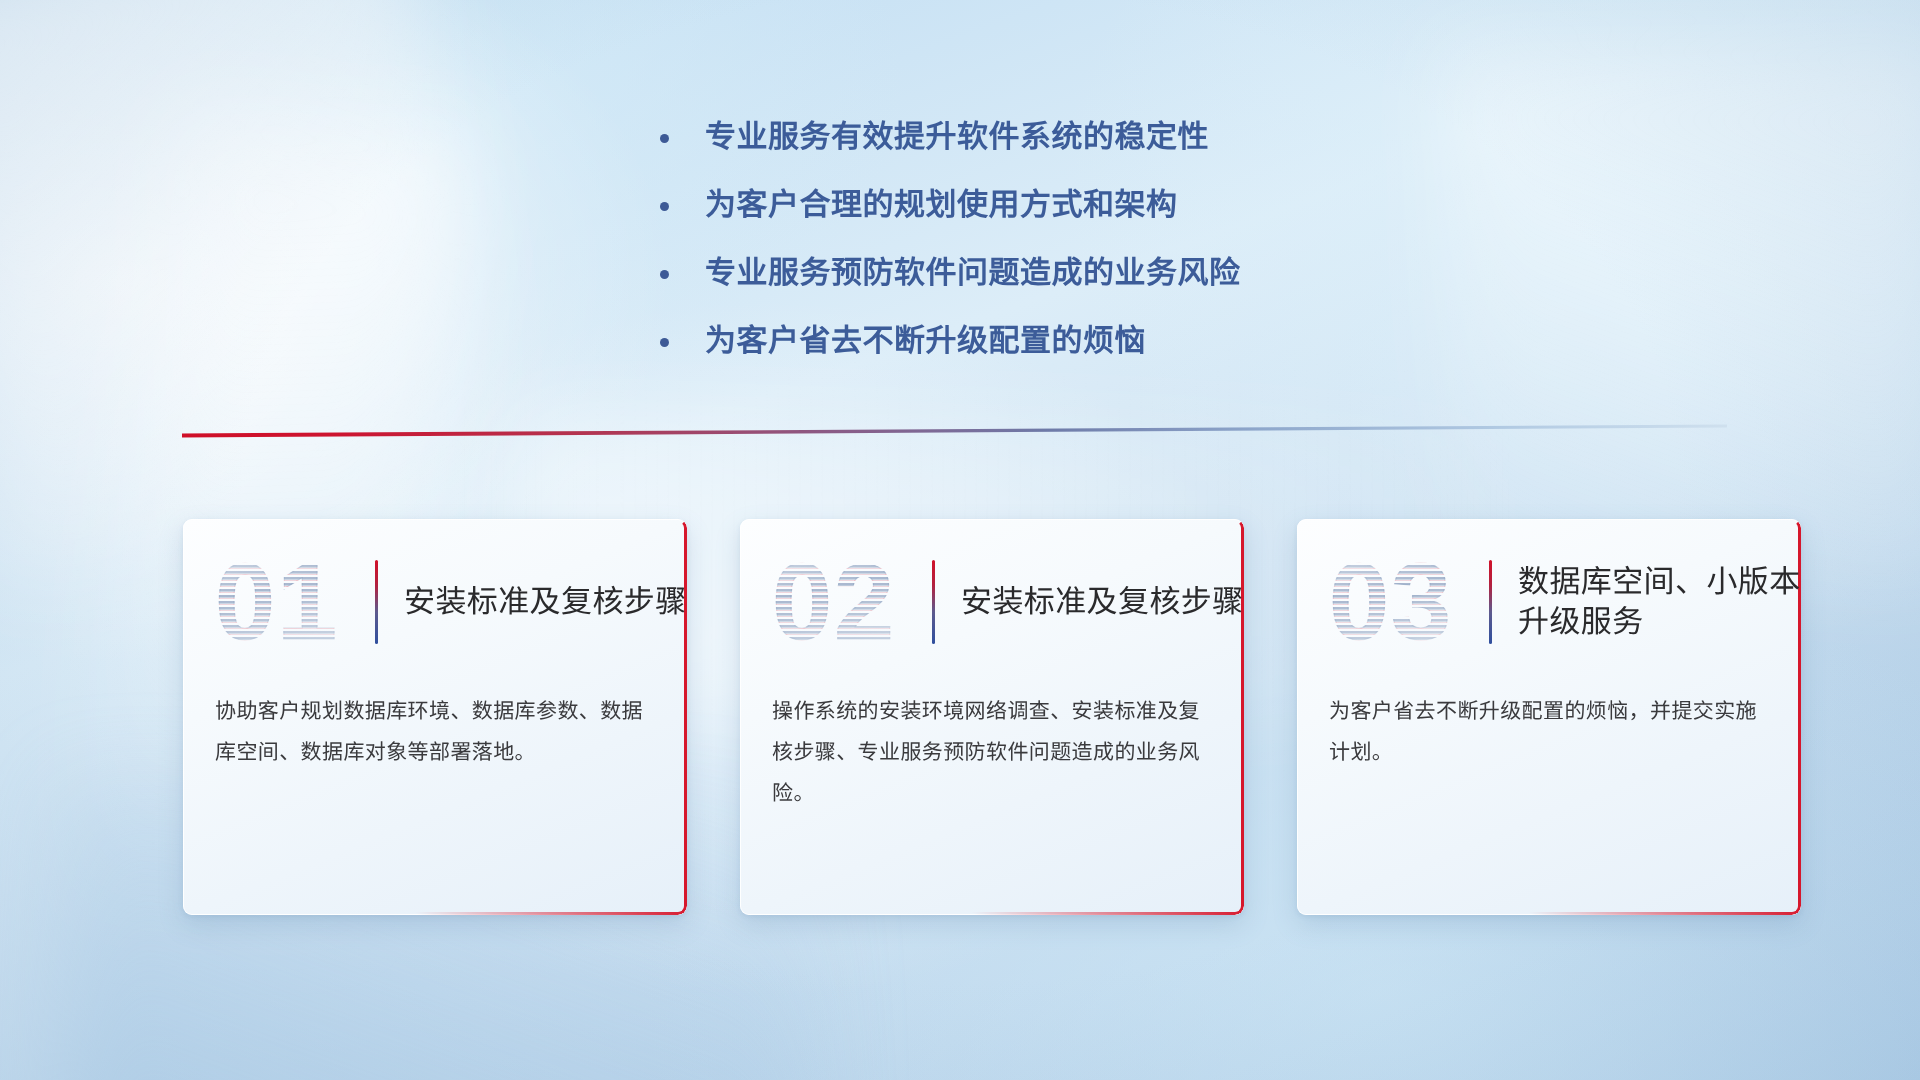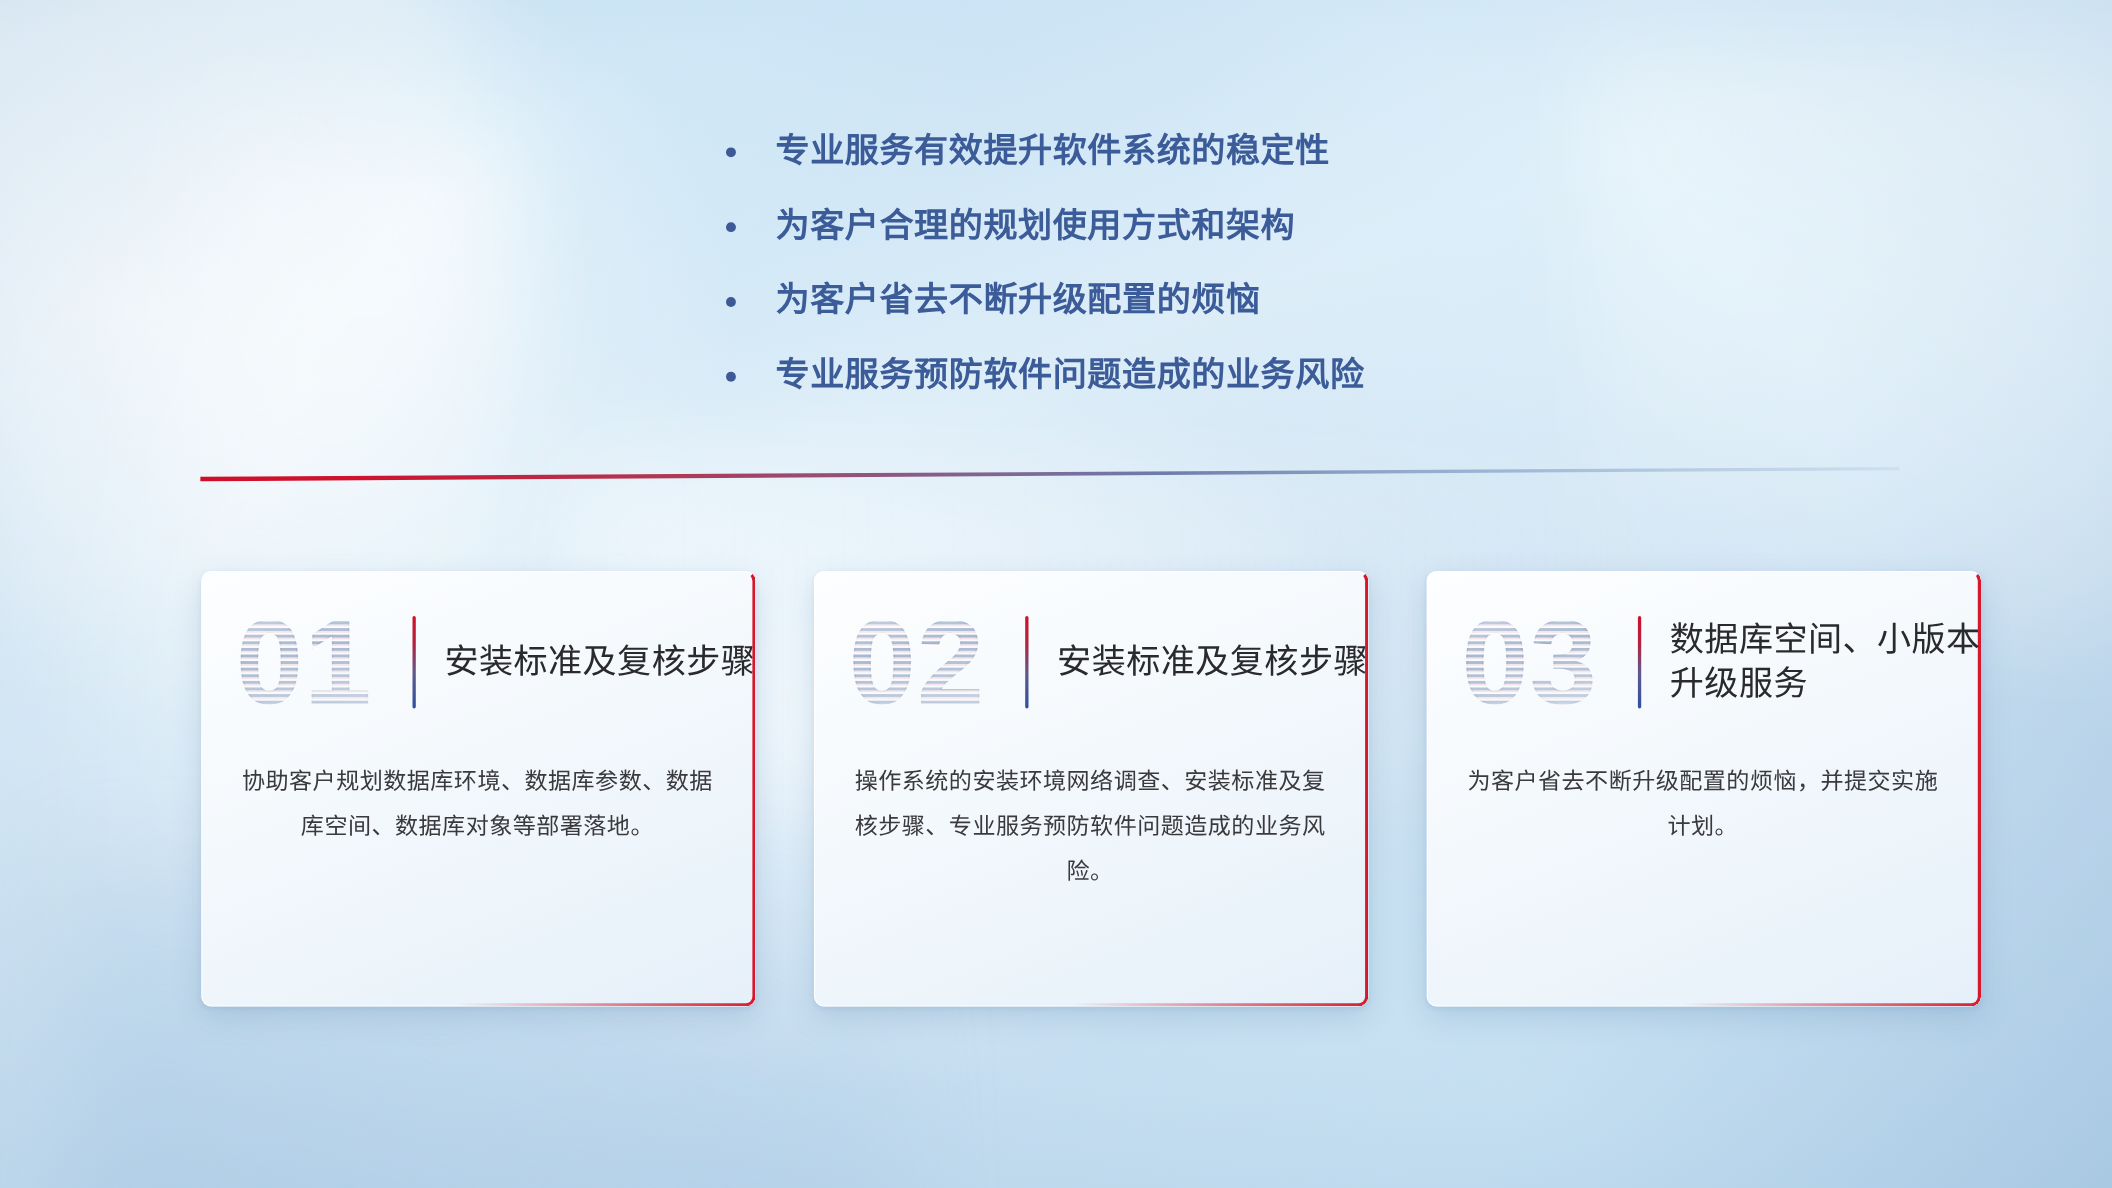--- a/index.html
+++ b/index.html
@@ -177,21 +177,20 @@
     font-weight: 500;
     letter-spacing: 0.4px;
   }
 
   .card-body {
     padding: 20px 34px 0 32px;
     font-size: 21px;
     line-height: 1.95;
     color: #3a3a3d;
     letter-spacing: 0.4px;
-    text-align: center;
   }
 </style>
 </head>
 <body>
 
 <div id="slide">
 
   <div class="bg-streak s1"></div>
   <div class="bg-streak s2"></div>
   <div class="bg-streak s3"></div>
@@ -203,25 +202,25 @@
     <div class="bullet-row">
       <span class="bullet-dot"></span>
       <span class="bullet-text">专业服务有效提升软件系统的稳定性</span>
     </div>
     <div class="bullet-row">
       <span class="bullet-dot"></span>
       <span class="bullet-text">为客户合理的规划使用方式和架构</span>
     </div>
     <div class="bullet-row">
       <span class="bullet-dot"></span>
-      <span class="bullet-text">为客户省去不断升级配置的烦恼</span>
+      <span class="bullet-text">专业服务预防软件问题造成的业务风险</span>
     </div>
     <div class="bullet-row">
       <span class="bullet-dot"></span>
-      <span class="bullet-text">专业服务预防软件问题造成的业务风险</span>
+      <span class="bullet-text">为客户省去不断升级配置的烦恼</span>
     </div>
   </div>
 
   <div id="divider">
     <svg viewBox="0 0 1545 22" preserveAspectRatio="none" aria-hidden="true">
       <defs>
         <linearGradient id="divGrad" x1="0" y1="0" x2="1" y2="0">
           <stop offset="0" stop-color="#cf0f28"></stop>
           <stop offset="0.10" stop-color="#cd1430"></stop>
           <stop offset="0.26" stop-color="#b33450"></stop>

